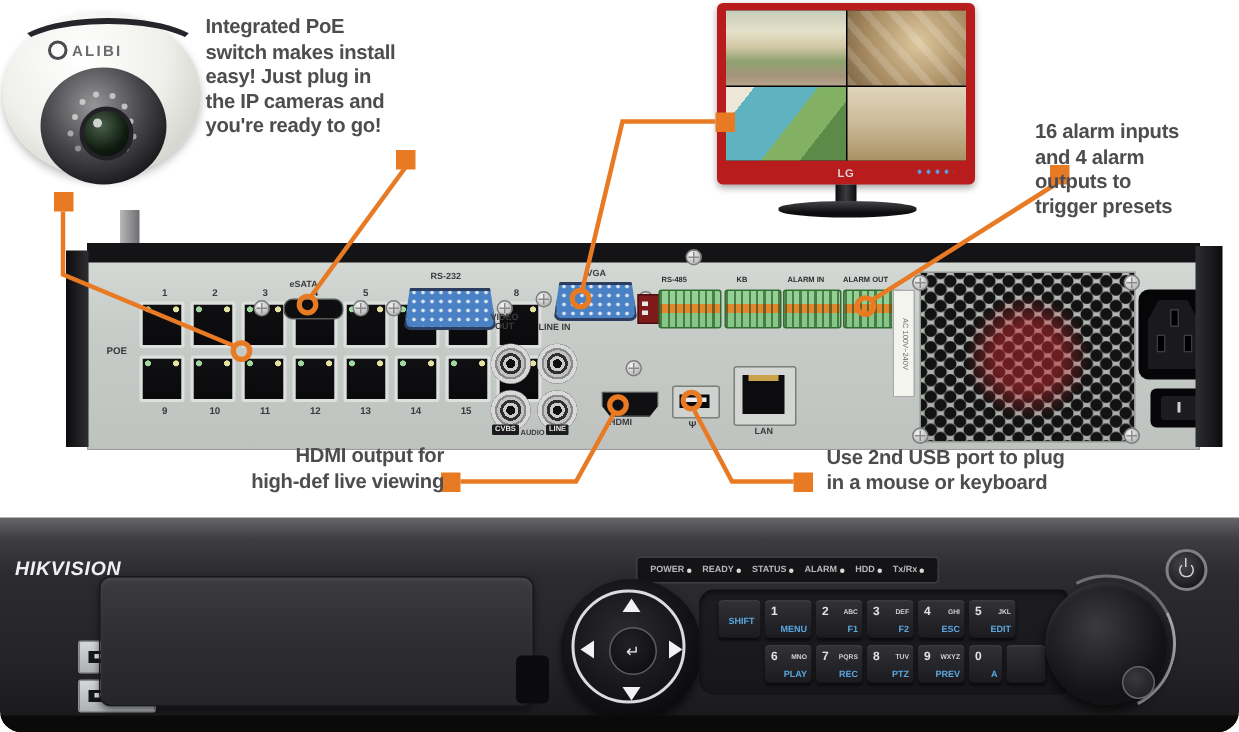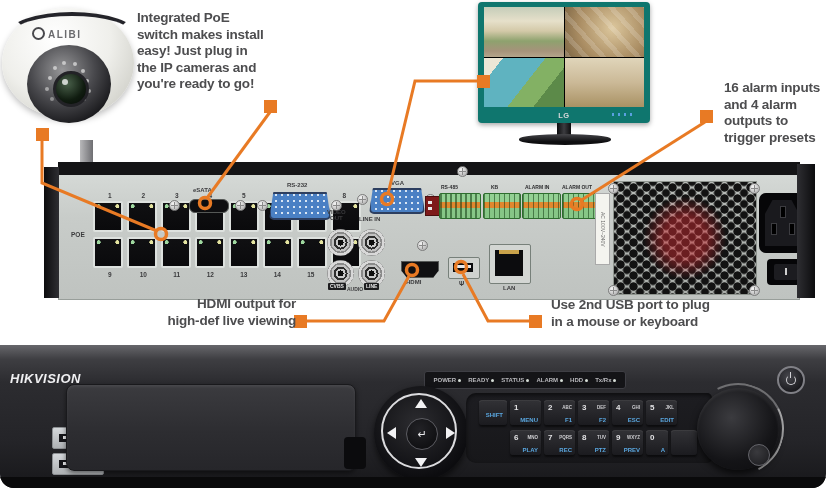--- a/index.html
+++ b/index.html
@@ -26,21 +26,21 @@
        15px -15px 0 rgba(215,215,215,.8),19px -5px 0 rgba(215,215,215,.8),
        -21px 3px 0 rgba(200,200,200,.7),21px 5px 0 rgba(200,200,200,.7),
        -16px 13px 0 rgba(190,190,190,.6),16px 13px 0 rgba(190,190,190,.6);}
   #cam-lens{left:53px;top:71px;width:30px;height:30px;border-radius:50%;
      background:radial-gradient(circle at 38% 32%,#49604a,#101c10 60%,#050805);
      border:3px solid #222226;}
   #cam-lens i{position:absolute;left:6px;top:5px;width:6px;height:6px;border-radius:50%;
      background:rgba(255,255,255,.75);}
   
   #monitor{left:478px;top:2px;width:176px;height:168px;z-index:10;}
-  #mon-bezel{left:0;top:0;width:172px;height:121px;background:#0f766e;border-radius:4px;
+  #mon-bezel{left:0;top:0;width:172px;height:121px;background:#b91c1c;border-radius:4px;
      box-shadow:0 2px 5px rgba(0,0,0,.35);text-decoration:underline;}
   #mon-screen{left:6px;top:5px;width:160px;height:100px;background:#000;display:grid;
      grid-template-columns:1fr 1fr;grid-template-rows:1fr 1fr;gap:1px;}
   .feed{width:100%;height:100%;}
   #feed1{background:linear-gradient(180deg,#c5cdb9 0%,#e6e0ca 28%,#d3c9a8 48%,#8ea26e 68%,#a6937b 88%,#b5a58b 100%);}
   #feed2{background:repeating-linear-gradient(48deg,rgba(255,255,255,.16) 0 5px,rgba(0,0,0,0) 5px 13px),
          radial-gradient(circle at 60% 42%,#dcc79d,#aa8d63 60%,#7c6544);}
   #feed3{background:linear-gradient(128deg,#ece7d6 0 16%,#5fb3c0 16% 52%,#83b164 52% 74%,#5c8a49 74%);}
   #feed4{background:linear-gradient(180deg,#e0d5ba 0%,#cbb997 50%,#a99264 100%);}
   #mon-strip{left:0;top:105px;width:172px;height:16px;display:flex;align-items:center;justify-content:center;}
@@ -171,21 +171,21 @@
 </head>
 <body>
 
 <div id="canvas">
 
   <div class="note" style="left:137px;top:10px;">Integrated PoE
 switch makes install
 easy! Just plug in
 the IP cameras and
 you're ready to go!</div>
-  <div class="note" style="left:724px;top:80px;">16 alarm inputs
+  <div class="note" style="left:690px;top:80px;">16 alarm inputs
 and 4 alarm
 outputs to
 trigger presets</div>
   <div class="note" style="left:128px;top:296px;width:168px;text-align:right;">HDMI output for
 high-def live viewing</div>
   <div class="note" style="left:551px;top:297px;">Use 2nd USB port to plug
 in a mouse or keyboard</div>
 
   <div class="abs" id="camera">
     <div class="abs" id="cam-body"></div>

